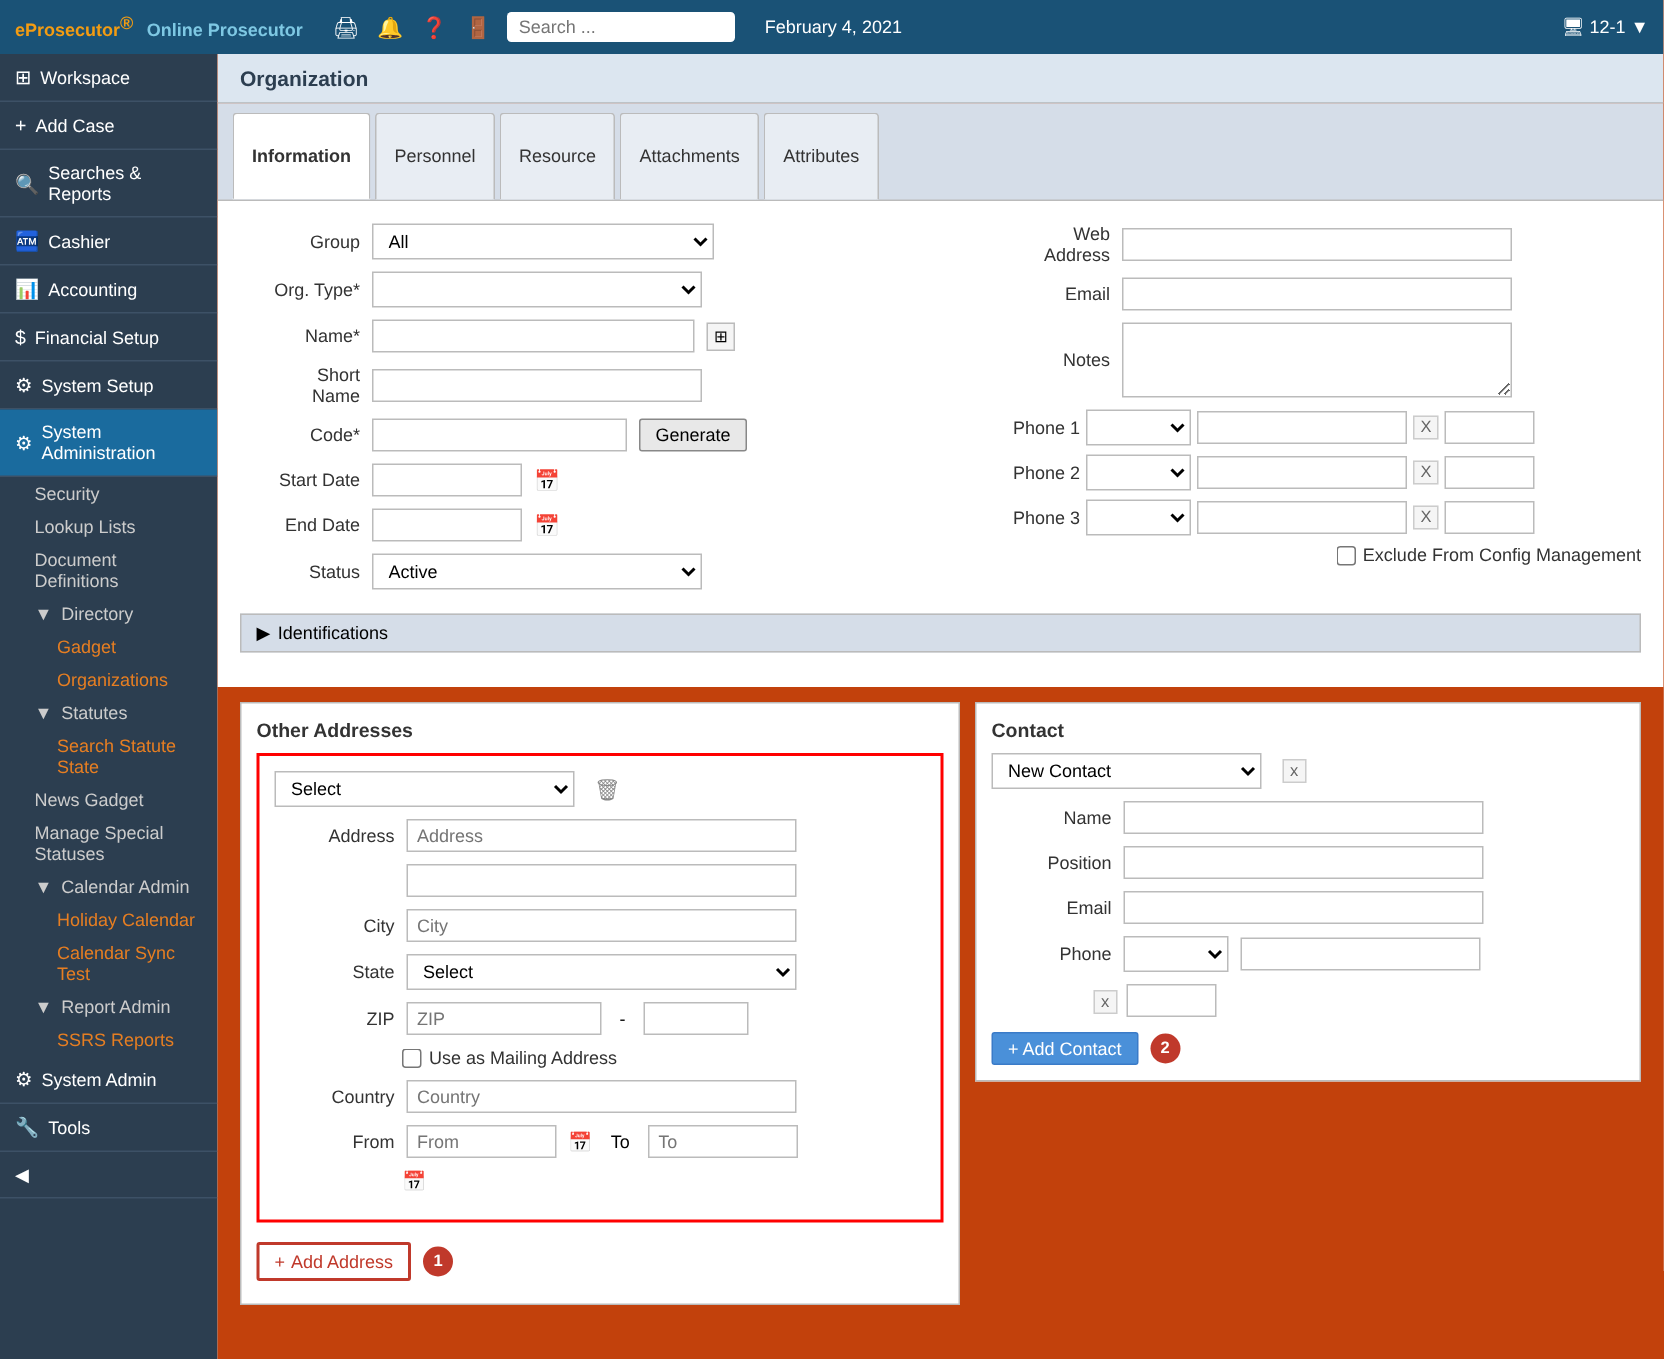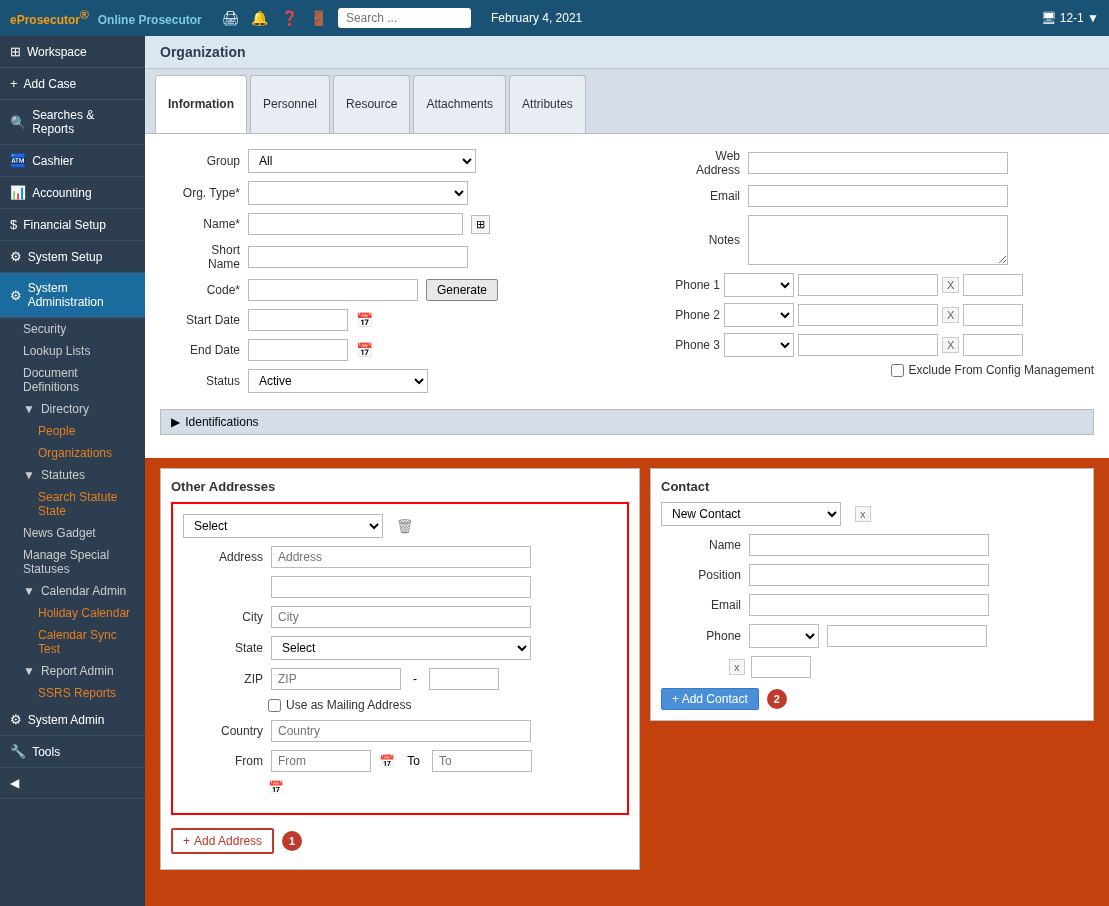--- a/index.html
+++ b/index.html
@@ -12,21 +12,21 @@
       height: 36px;
       display: flex;
       align-items: center;
       padding: 0 10px;
       gap: 10px;
     }
     .header-title { font-size: 16px; font-weight: bold; color: white; flex: 0 0 auto; }
     .header-title span { color: #f39c12; }
     .header-icons { display: flex; gap: 12px; align-items: center; margin-left: 10px; }
     .header-icons span { color: white; font-size: 14px; cursor: pointer; }
-    .search-box { background: white; border: none; padding: 3px 8px; border-radius: 3px; width: 133px; font-size: 12px; }
+    .search-box { background: white; border: none; padding: 3px 8px; border-radius: 3px; width: 152px; font-size: 12px; }
     .header-date { color: white; margin-left: 10px; font-size: 12px; }
     .header-right { margin-left: auto; color: white; font-size: 12px; text-align: center; }
 
     
     .sidebar {
       position: absolute;
       top: 36px;
       left: 0;
       width: 145px;
       height: 870px;
@@ -315,21 +315,21 @@
       </div>
     <div class="sidebar-item">
         <span>Document Definitions</span>
       </div>
     <div class="sidebar-item">
       <span>▼</span>
       <span>Directory</span>
     </div>
     <div class="sidebar-sub">
       <div class="sidebar-item">
-          <span style="color:#e67e22;">People</span>
+          <span style="color:#e67e22;">Gadget</span>
         </div>
       <div class="sidebar-item">
           <span style="color:#e67e22;">Organizations</span>
         </div>
     </div>
     <div class="sidebar-item">
       <span>▼</span>
       <span>Statutes</span>
     </div>
     <div class="sidebar-sub">
@@ -433,21 +433,21 @@
         </div>
 
         <div class="form-row">
           <span class="form-label">End Date</span>
           <input type="text" class="form-input" style="width: 100px;">
           <span style="cursor:pointer; font-size:14px;">📅</span>
         </div>
 
         <div class="form-row">
           <span class="form-label">Status</span>
-          <select class="form-select" style="width:180px;">
+          <select class="form-select" style="width:220px;">
             <option>Active</option>
           </select>
         </div>
       </div>
 
       <div class="col-right">
 
         <div class="form-row">
           <span class="form-label">Web<br>Address</span>
           <input type="text" class="form-input" style="width: 260px;">

